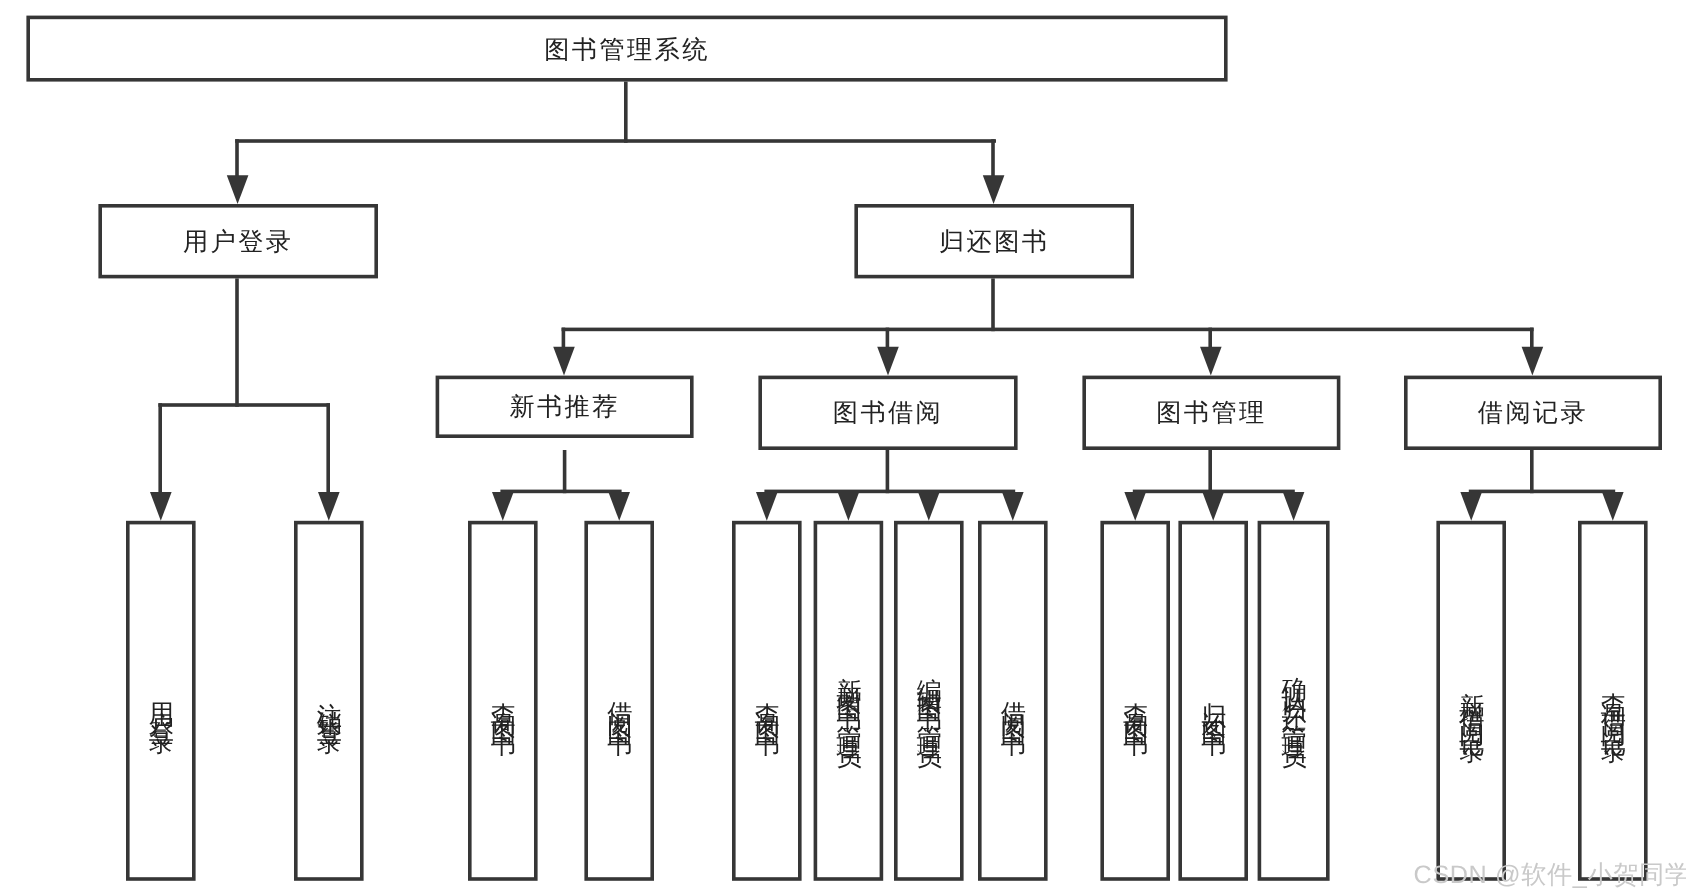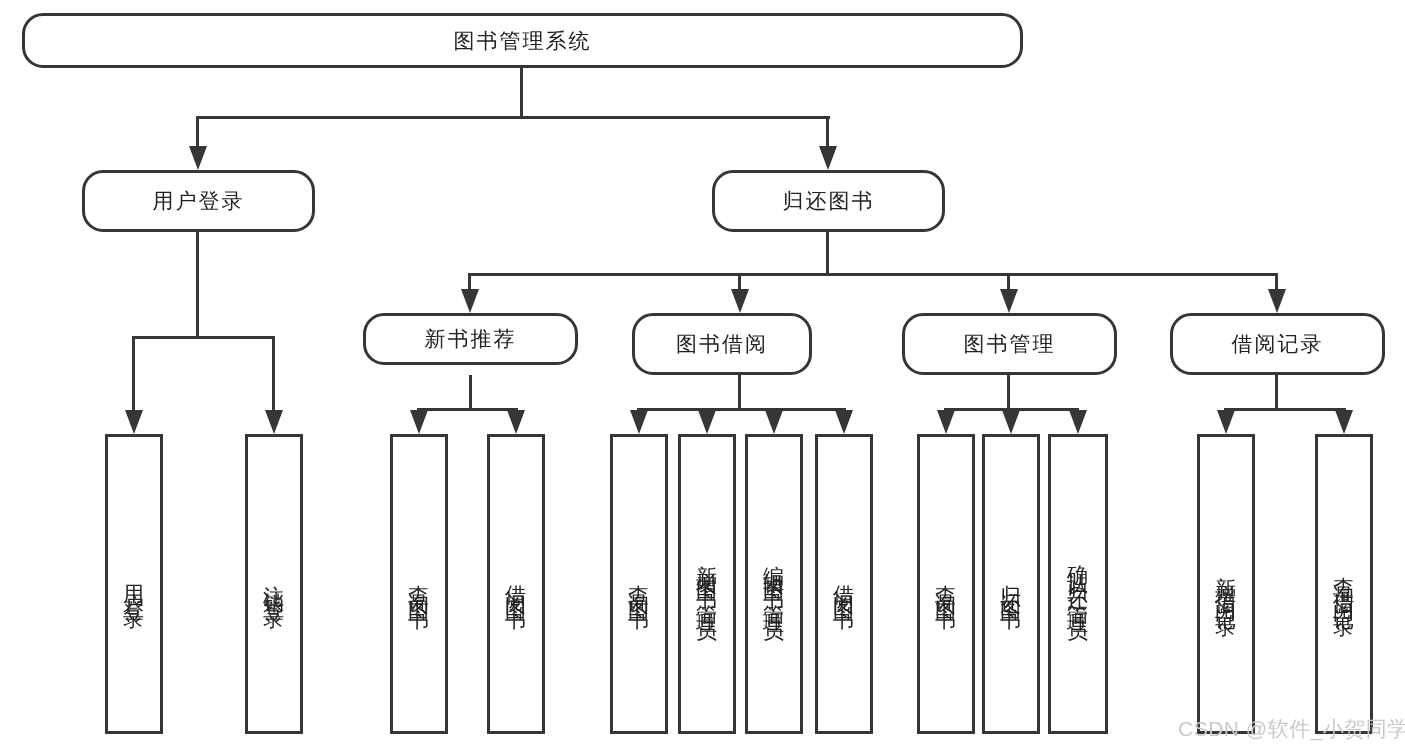--- a/index.html
+++ b/index.html
@@ -7,21 +7,21 @@
   .canvas {
     position:relative; width:1405px; height:747px; background:#ffffff;
     overflow:hidden; font-family:"Liberation Sans","DejaVu Sans",sans-serif;
     color:#222222;
   }
   .box {
     position:absolute; border:3px solid #363636; background:#ffffff;
     display:flex; align-items:center; justify-content:center;
     text-align:center;
   }
-  .hbox { font-size:21px; letter-spacing:2px;border-radius:21px; }
+  .hbox { font-size:21px; letter-spacing:2px; }
   .vbox { writing-mode:vertical-rl; font-size:21px; letter-spacing:8px; line-height:1.0; }
   .vl { position:absolute; width:3px; background:#363636; }
   .hl { position:absolute; height:3px; background:#363636; }
   .ar {
     position:absolute; width:0; height:0;
     border-left:9px solid transparent; border-right:9px solid transparent;
     border-top:24px solid #363636;
   }
   .wm {
     position:absolute; left:1178px; top:715px; font-size:21px;
@@ -32,21 +32,21 @@
 <body>
 
 <div class="canvas">
 
   <div class="box hbox" style="left:22px;top:13px;width:1001px;height:55px">图书管理系统</div>
 
   <div class="box hbox" style="left:82px;top:170px;width:233px;height:62px">用户登录</div>
   <div class="box hbox" style="left:712px;top:170px;width:233px;height:62px">归还图书</div>
 
   <div class="box hbox" style="left:363px;top:313px;width:215px;height:52px">新书推荐</div>
-  <div class="box hbox" style="left:632px;top:313px;width:180px;height:62px">图书借阅</div>
+  <div class="box hbox" style="left:632px;top:313px;width:216px;height:62px">图书借阅</div>
   <div class="box hbox" style="left:902px;top:313px;width:215px;height:62px">图书管理</div>
   <div class="box hbox" style="left:1170px;top:313px;width:215px;height:62px">借阅记录</div>
 
   <div class="box vbox" style="left:105px;top:434px;width:58px;height:300px">用户登录</div>
   <div class="box vbox" style="left:245px;top:434px;width:58px;height:300px">注销登录</div>
 
   <div class="box vbox" style="left:390px;top:434px;width:58px;height:300px">查询图书</div>
   <div class="box vbox" style="left:487px;top:434px;width:58px;height:300px">借阅图书</div>
 
   <div class="box vbox" style="left:610px;top:434px;width:58px;height:300px">查询图书</div>

